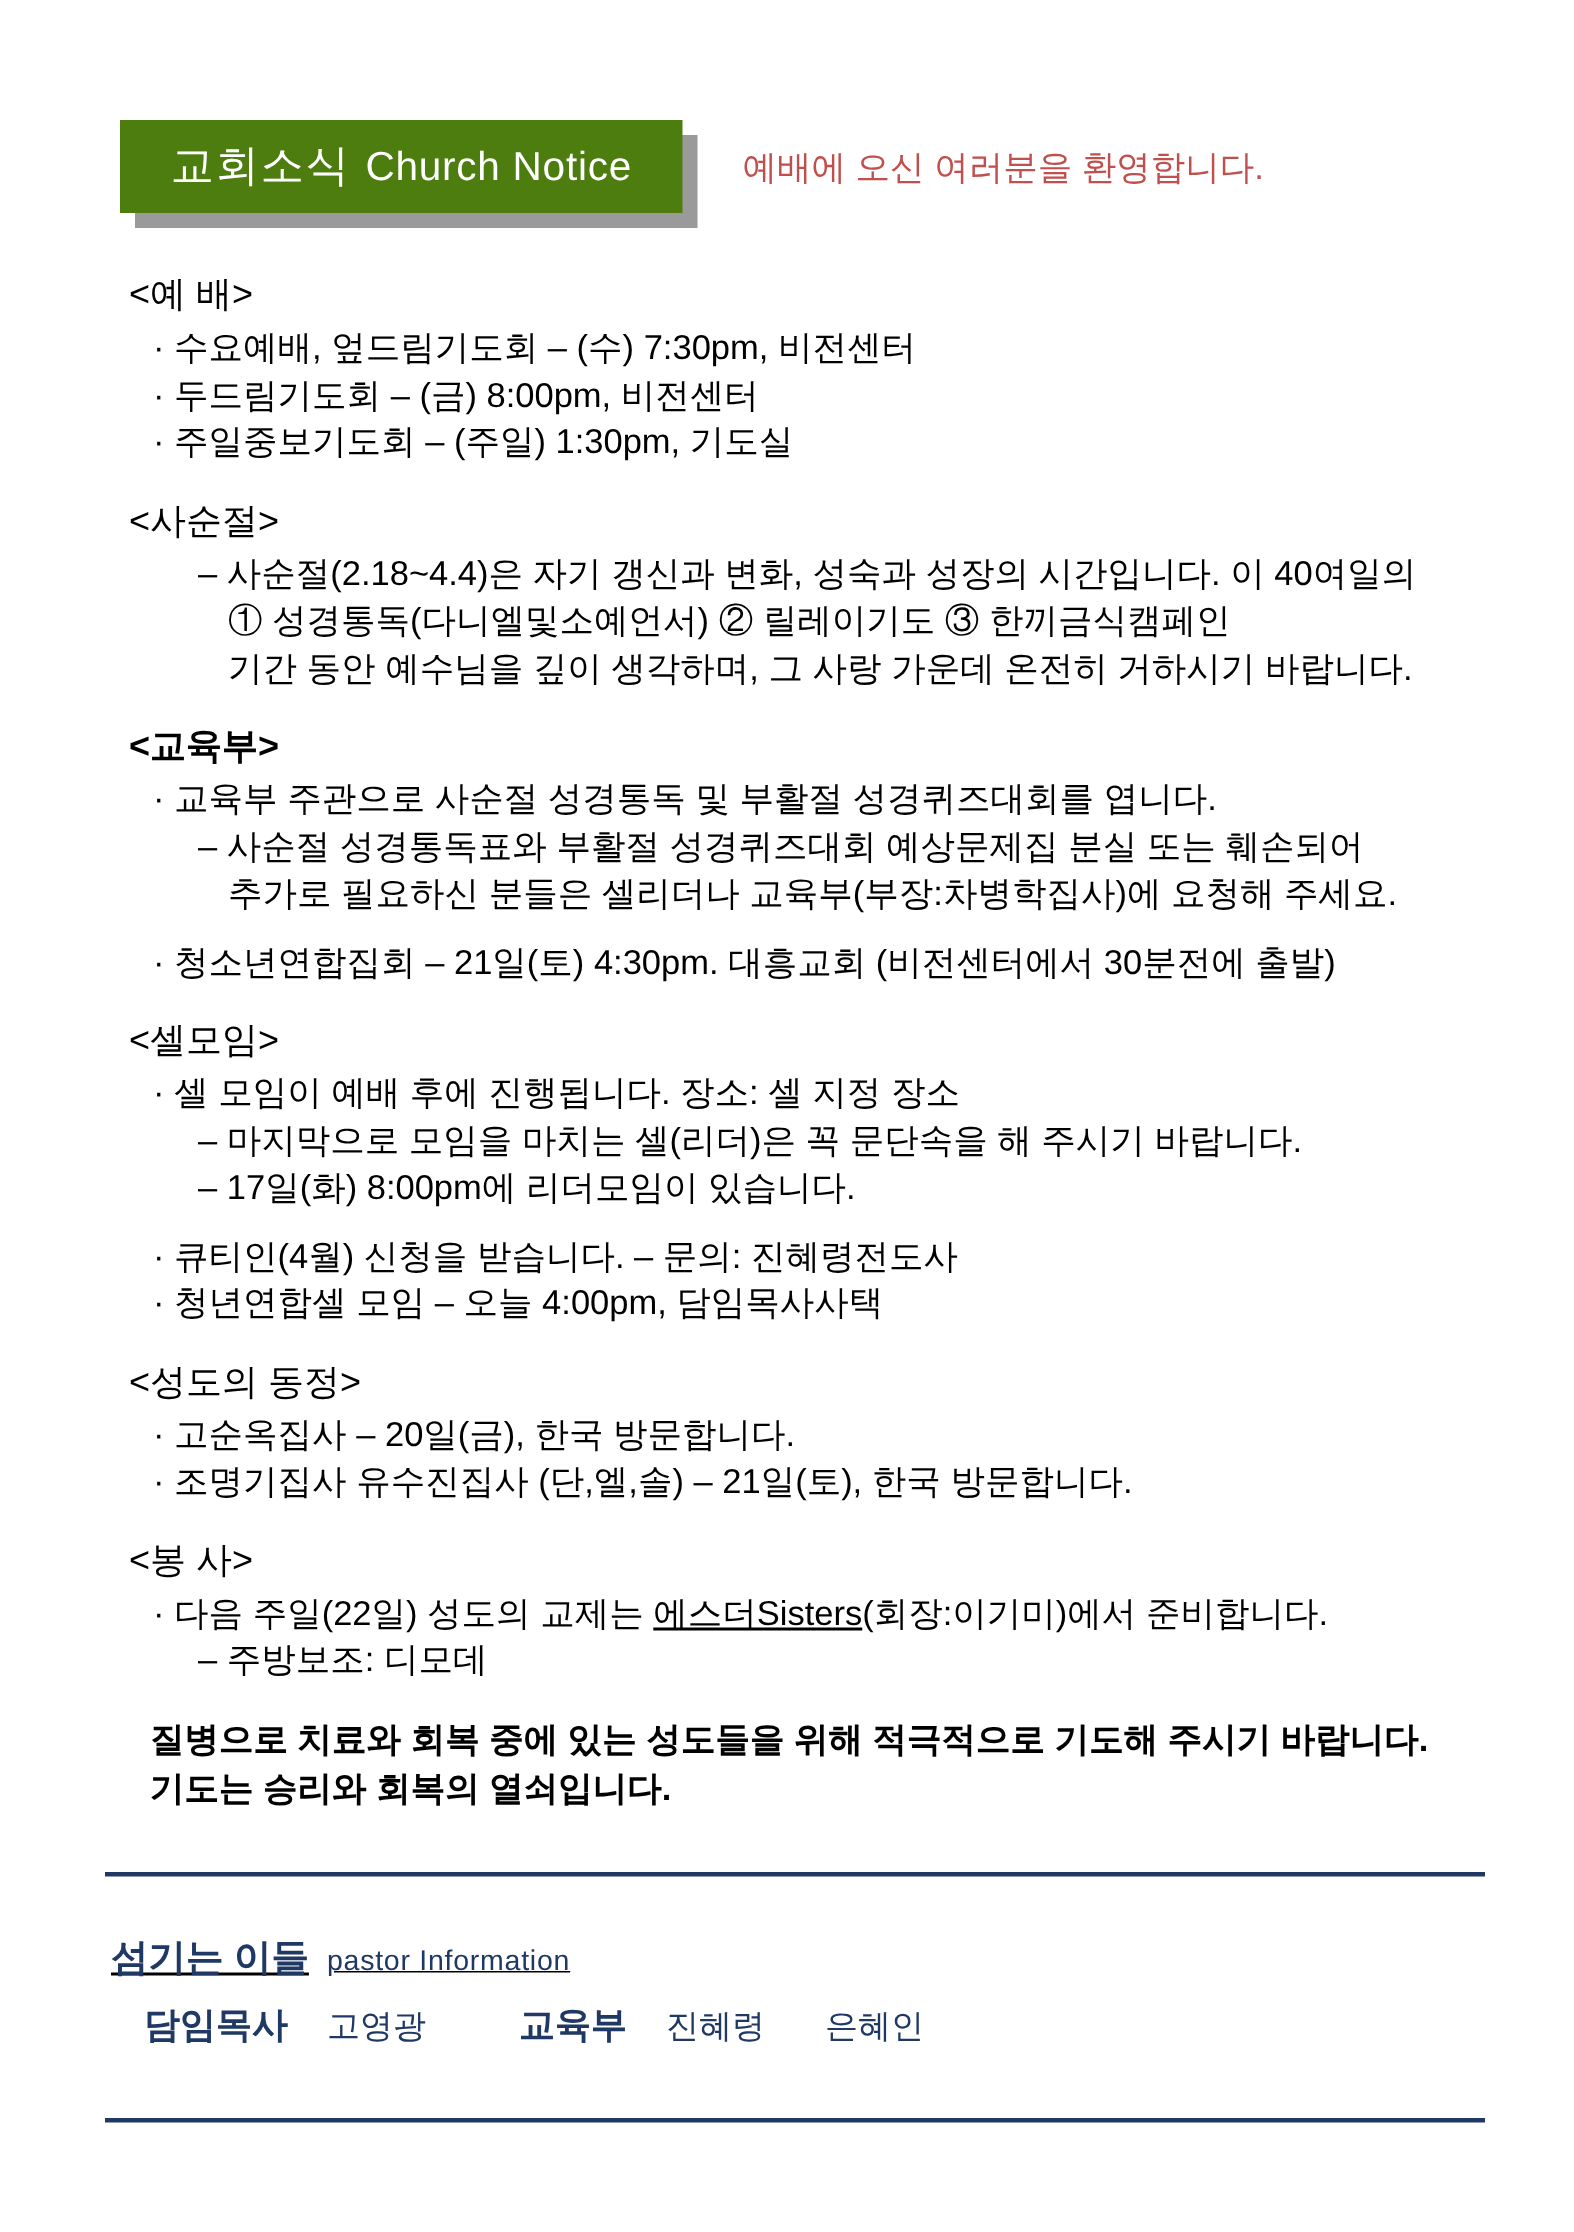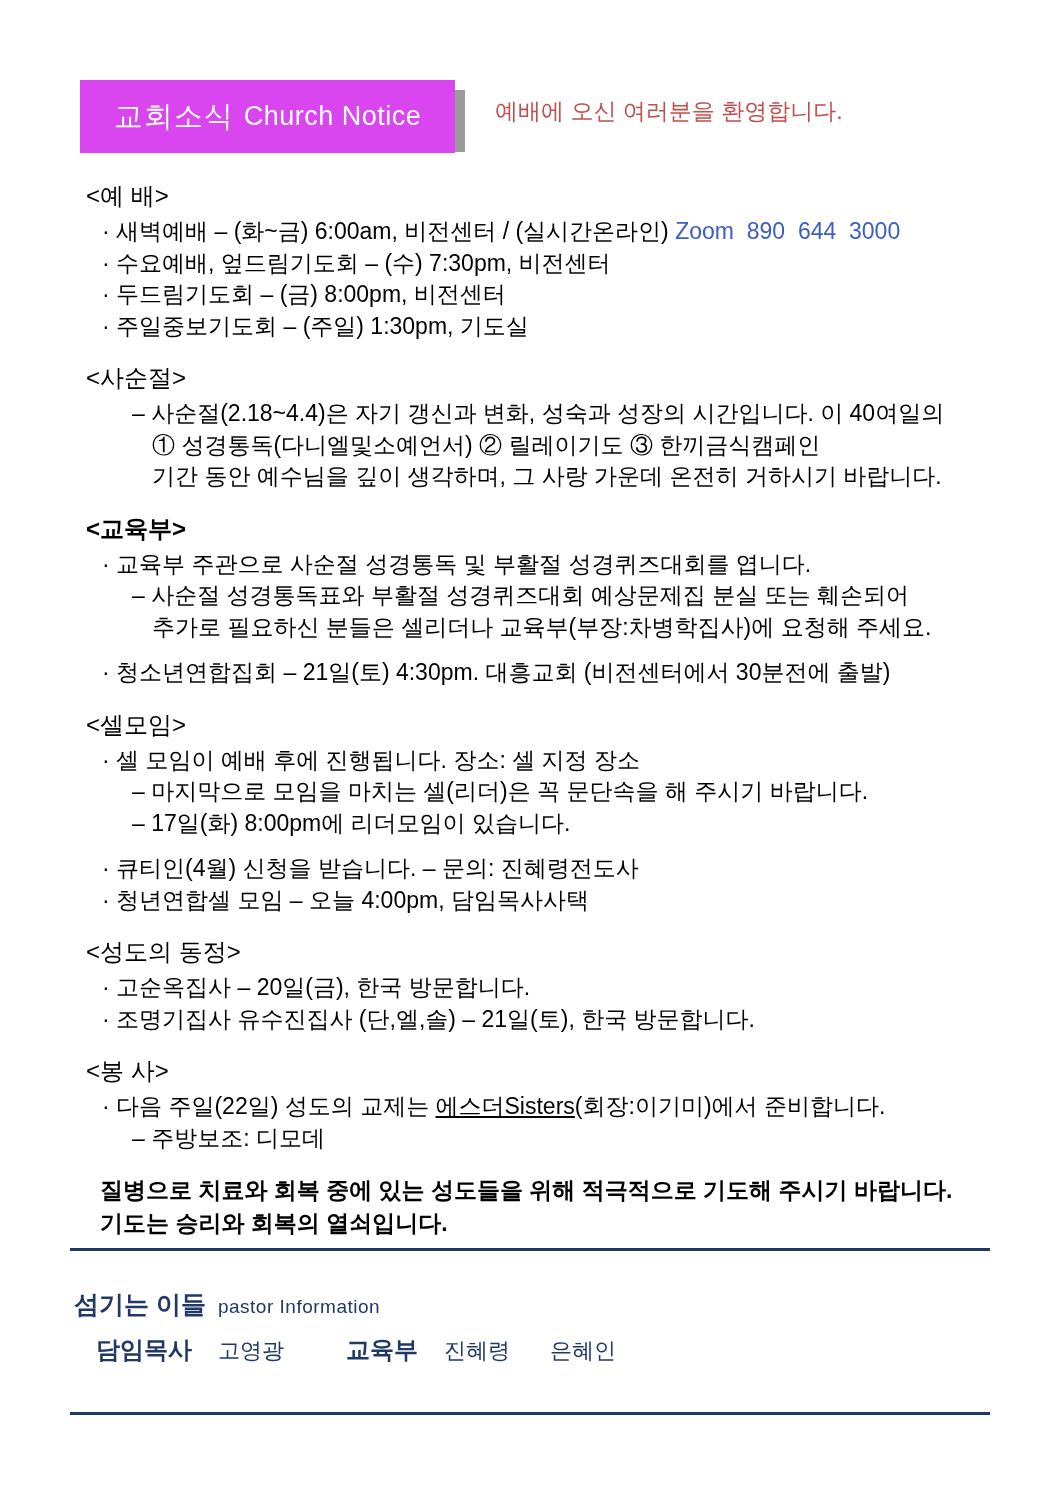--- a/index.html
+++ b/index.html
@@ -36,22 +36,22 @@
     top: 10px;
     width: 375px;
     height: 62px;
     background: #9a9a9a;
   }
   .header-badge {
     position: absolute;
     left: 0px;
     top: 0px;
     width: 375px;
-    height: 73px;
-    background: #d946ef;
+    height: 62px;
+    background: #4d7c0f;
     display: flex;
     align-items: center;
     justify-content: center;
     box-sizing: border-box;
   }
   .header-badge .ko {
     font-size: 29px;
     color: #ffffff;
     letter-spacing: 1px;
   }
@@ -143,20 +143,21 @@
   }
   .rule-top { top: 1248px; }
   .rule-bottom { top: 1412px; }
 
   .footer-title-row {
     position: absolute;
     left: 74px;
     top: 1288px;
     display: flex;
     align-items: baseline;
+    text-decoration: underline;
   }
   .footer-title-ko {
     font-size: 25px;
     font-weight: bold;
     color: #1f3864;
   }
   .footer-title-en {
     font-size: 19px;
     color: #1f3864;
     margin-left: 12px;
@@ -193,21 +194,20 @@
       <span class="ko">교회소식</span>
       <span class="en">Church Notice</span>
     </div>
     <div class="header-welcome">예배에 오신 여러분을 환영합니다.</div>
   </div>
 
   <div class="content">
 
     <div class="section">
       <div class="sec-title">&lt;예  배&gt;</div>
-      <div class="line lvl1 bullet-dot"><span>새벽예배 – (화~금) 6:00am, 비전센터 / (실시간온라인) </span><span class="zoom-link">Zoom  890  644  3000</span></div>
       <div class="line lvl1 bullet-dot">수요예배, 엎드림기도회 – (수) 7:30pm, 비전센터</div>
       <div class="line lvl1 bullet-dot">두드림기도회 – (금) 8:00pm, 비전센터</div>
       <div class="line lvl1 bullet-dot">주일중보기도회 – (주일) 1:30pm, 기도실</div>
     </div>
 
     <div class="section">
       <div class="sec-title">&lt;사순절&gt;</div>
       <div class="line lvl2 dash">사순절(2.18~4.4)은 자기 갱신과 변화, 성숙과 성장의 시간입니다. 이 40여일의</div>
       <div class="line lvl3">① 성경통독(다니엘및소예언서) ② 릴레이기도 ③ 한끼금식캠페인</div>
       <div class="line lvl2b">기간 동안 예수님을 깊이 생각하며, 그 사랑 가운데 온전히 거하시기 바랍니다.</div>

